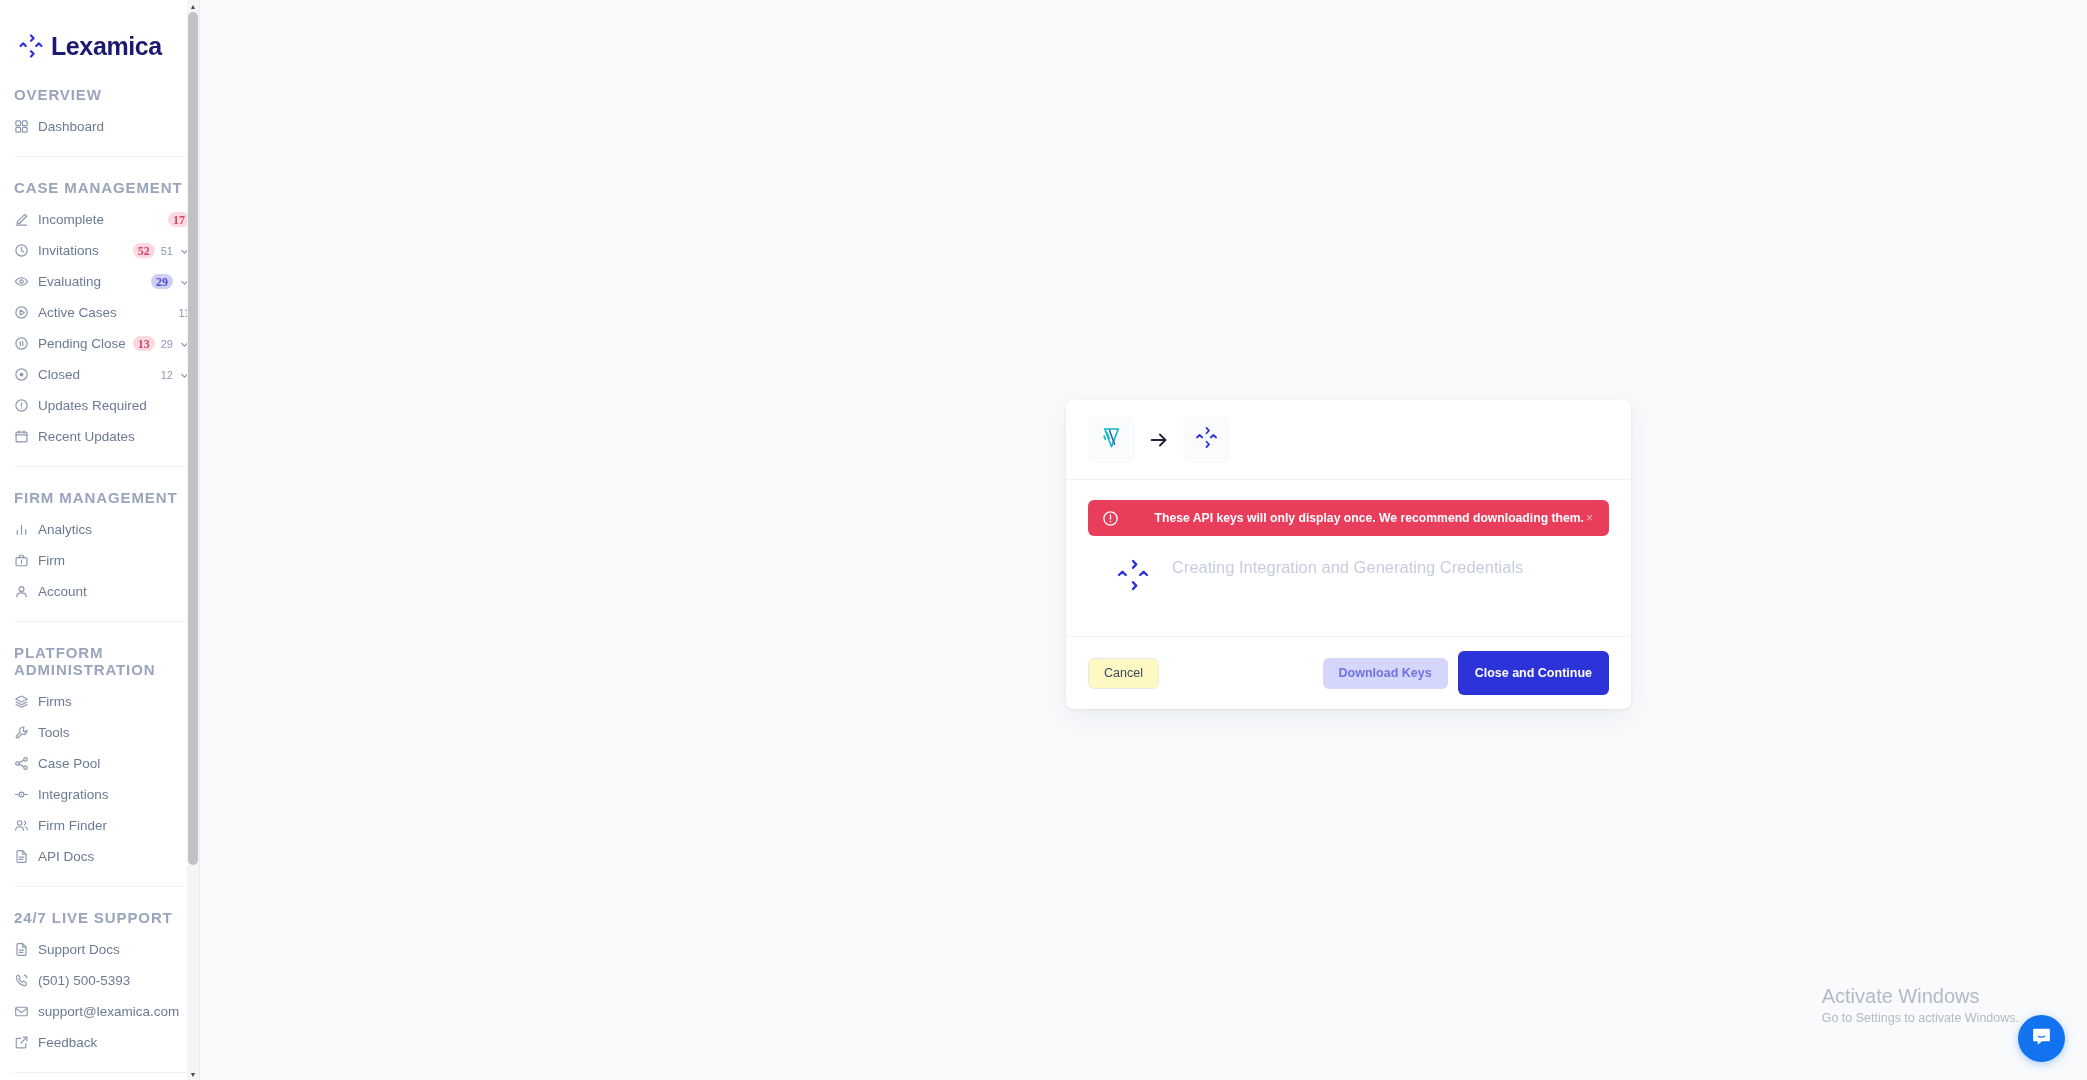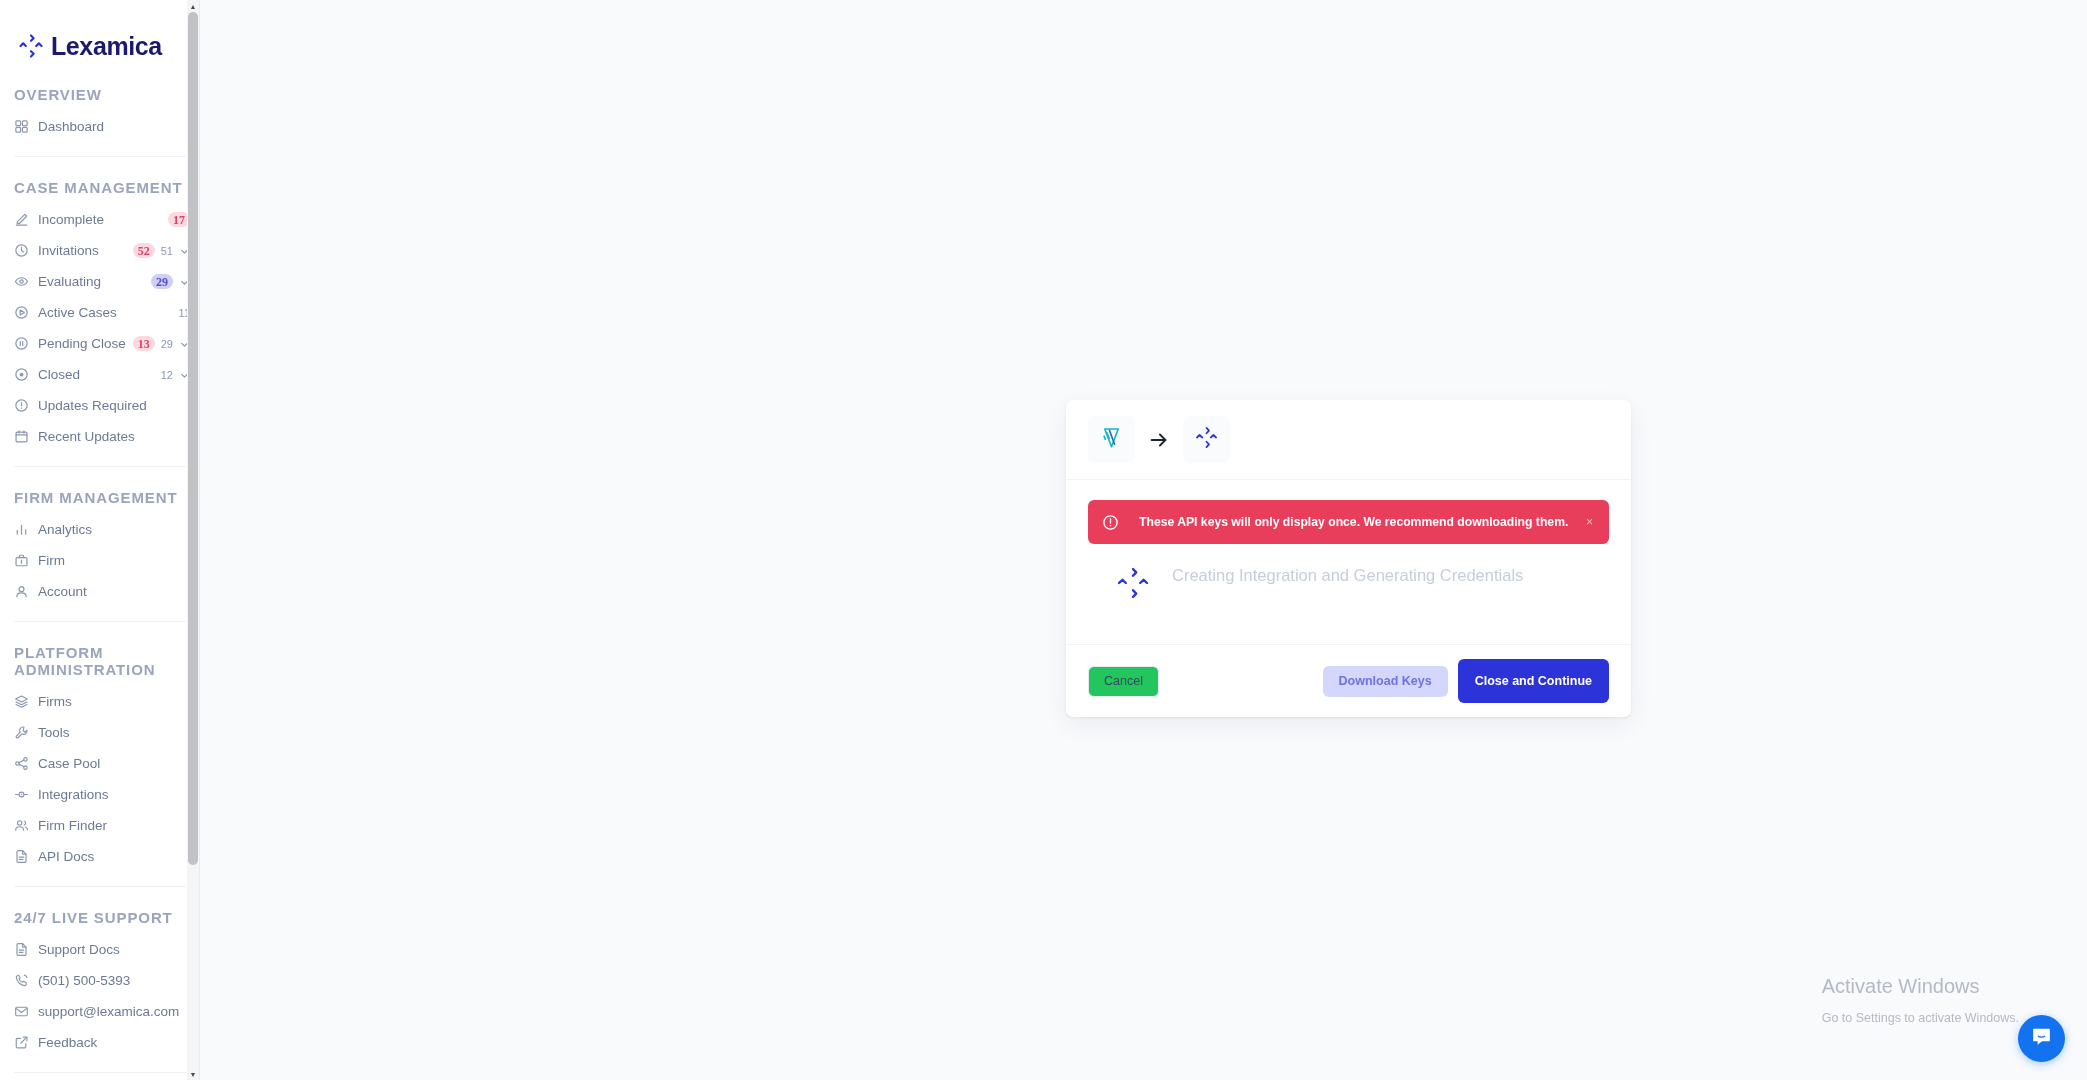--- a/index.html
+++ b/index.html
@@ -122,23 +122,24 @@
     background: #fafbfc;
     border-radius: 7px;
     display: flex; align-items: center; justify-content: center;
   }
   .arrow-between { color: #1d2433; display: flex; align-items: center; }
   #modal-body { padding: 20px 22px 18px 22px; }
   #alert {
     display: flex; align-items: center;
     background: #e83e5c;
     border-radius: 6px;
-    height: 44px;
+    height: 36px;
     padding: 0 14px;
     color: #ffffff;
+    text-align: right;
   }
   #alert-icon { flex: 0 0 17px; width: 17px; height: 17px; display: flex; }
   #alert-text {
     flex: 1 1 auto;
     font-size: 12.2px; font-weight: 600;
     margin-left: 20px;
     white-space: nowrap;
   }
   #alert-close {
     flex: 0 0 auto; font-size: 12px; color: #f7b8c4;
@@ -161,21 +162,21 @@
     border-top: 1px solid #f0f2f6;
   }
   .btn {
     border: none; border-radius: 6px;
     font-family: "Liberation Sans", sans-serif;
     font-size: 12.5px;
     cursor: pointer;
     display: inline-flex; align-items: center; justify-content: center;
   }
   #btn-cancel {
-    background: #22c55e; color: #3c4659;
+    background: #fef9c3; color: #3c4659;
     border: 1px solid #e6e9f0;
     height: 31px; padding: 0 15px;
   }
   #footer-spacer { flex: 1 1 auto; }
   #btn-download {
     background: #d4d6fb; color: #6f73e0;
     height: 31px; padding: 0 16px;
     margin-right: 10px;
     font-weight: 600;
   }
@@ -186,21 +187,21 @@
   }
 
   
   #watermark {
     position: absolute; right: 68px; bottom: 55px;
     text-align: left;
     color: #b9bec8;
     user-select: none;
   }
   #wm-title { font-size: 20px; line-height: 1.3; color: #b4b9c4; }
-  #wm-sub { font-size: 12.5px; color: #b4b9c4; margin-top: 12px; }
+  #wm-sub { font-size: 12.5px; color: #b4b9c4; margin-top: 2px; }
 
   
   #chat-launcher {
     position: absolute; right: 22px; bottom: 18px;
     width: 47px; height: 47px;
     border-radius: 50%;
     background: #1272f0;
     display: flex; align-items: center; justify-content: center;
     box-shadow: 0 2px 9px rgba(18,114,240,0.35);
     cursor: pointer;

